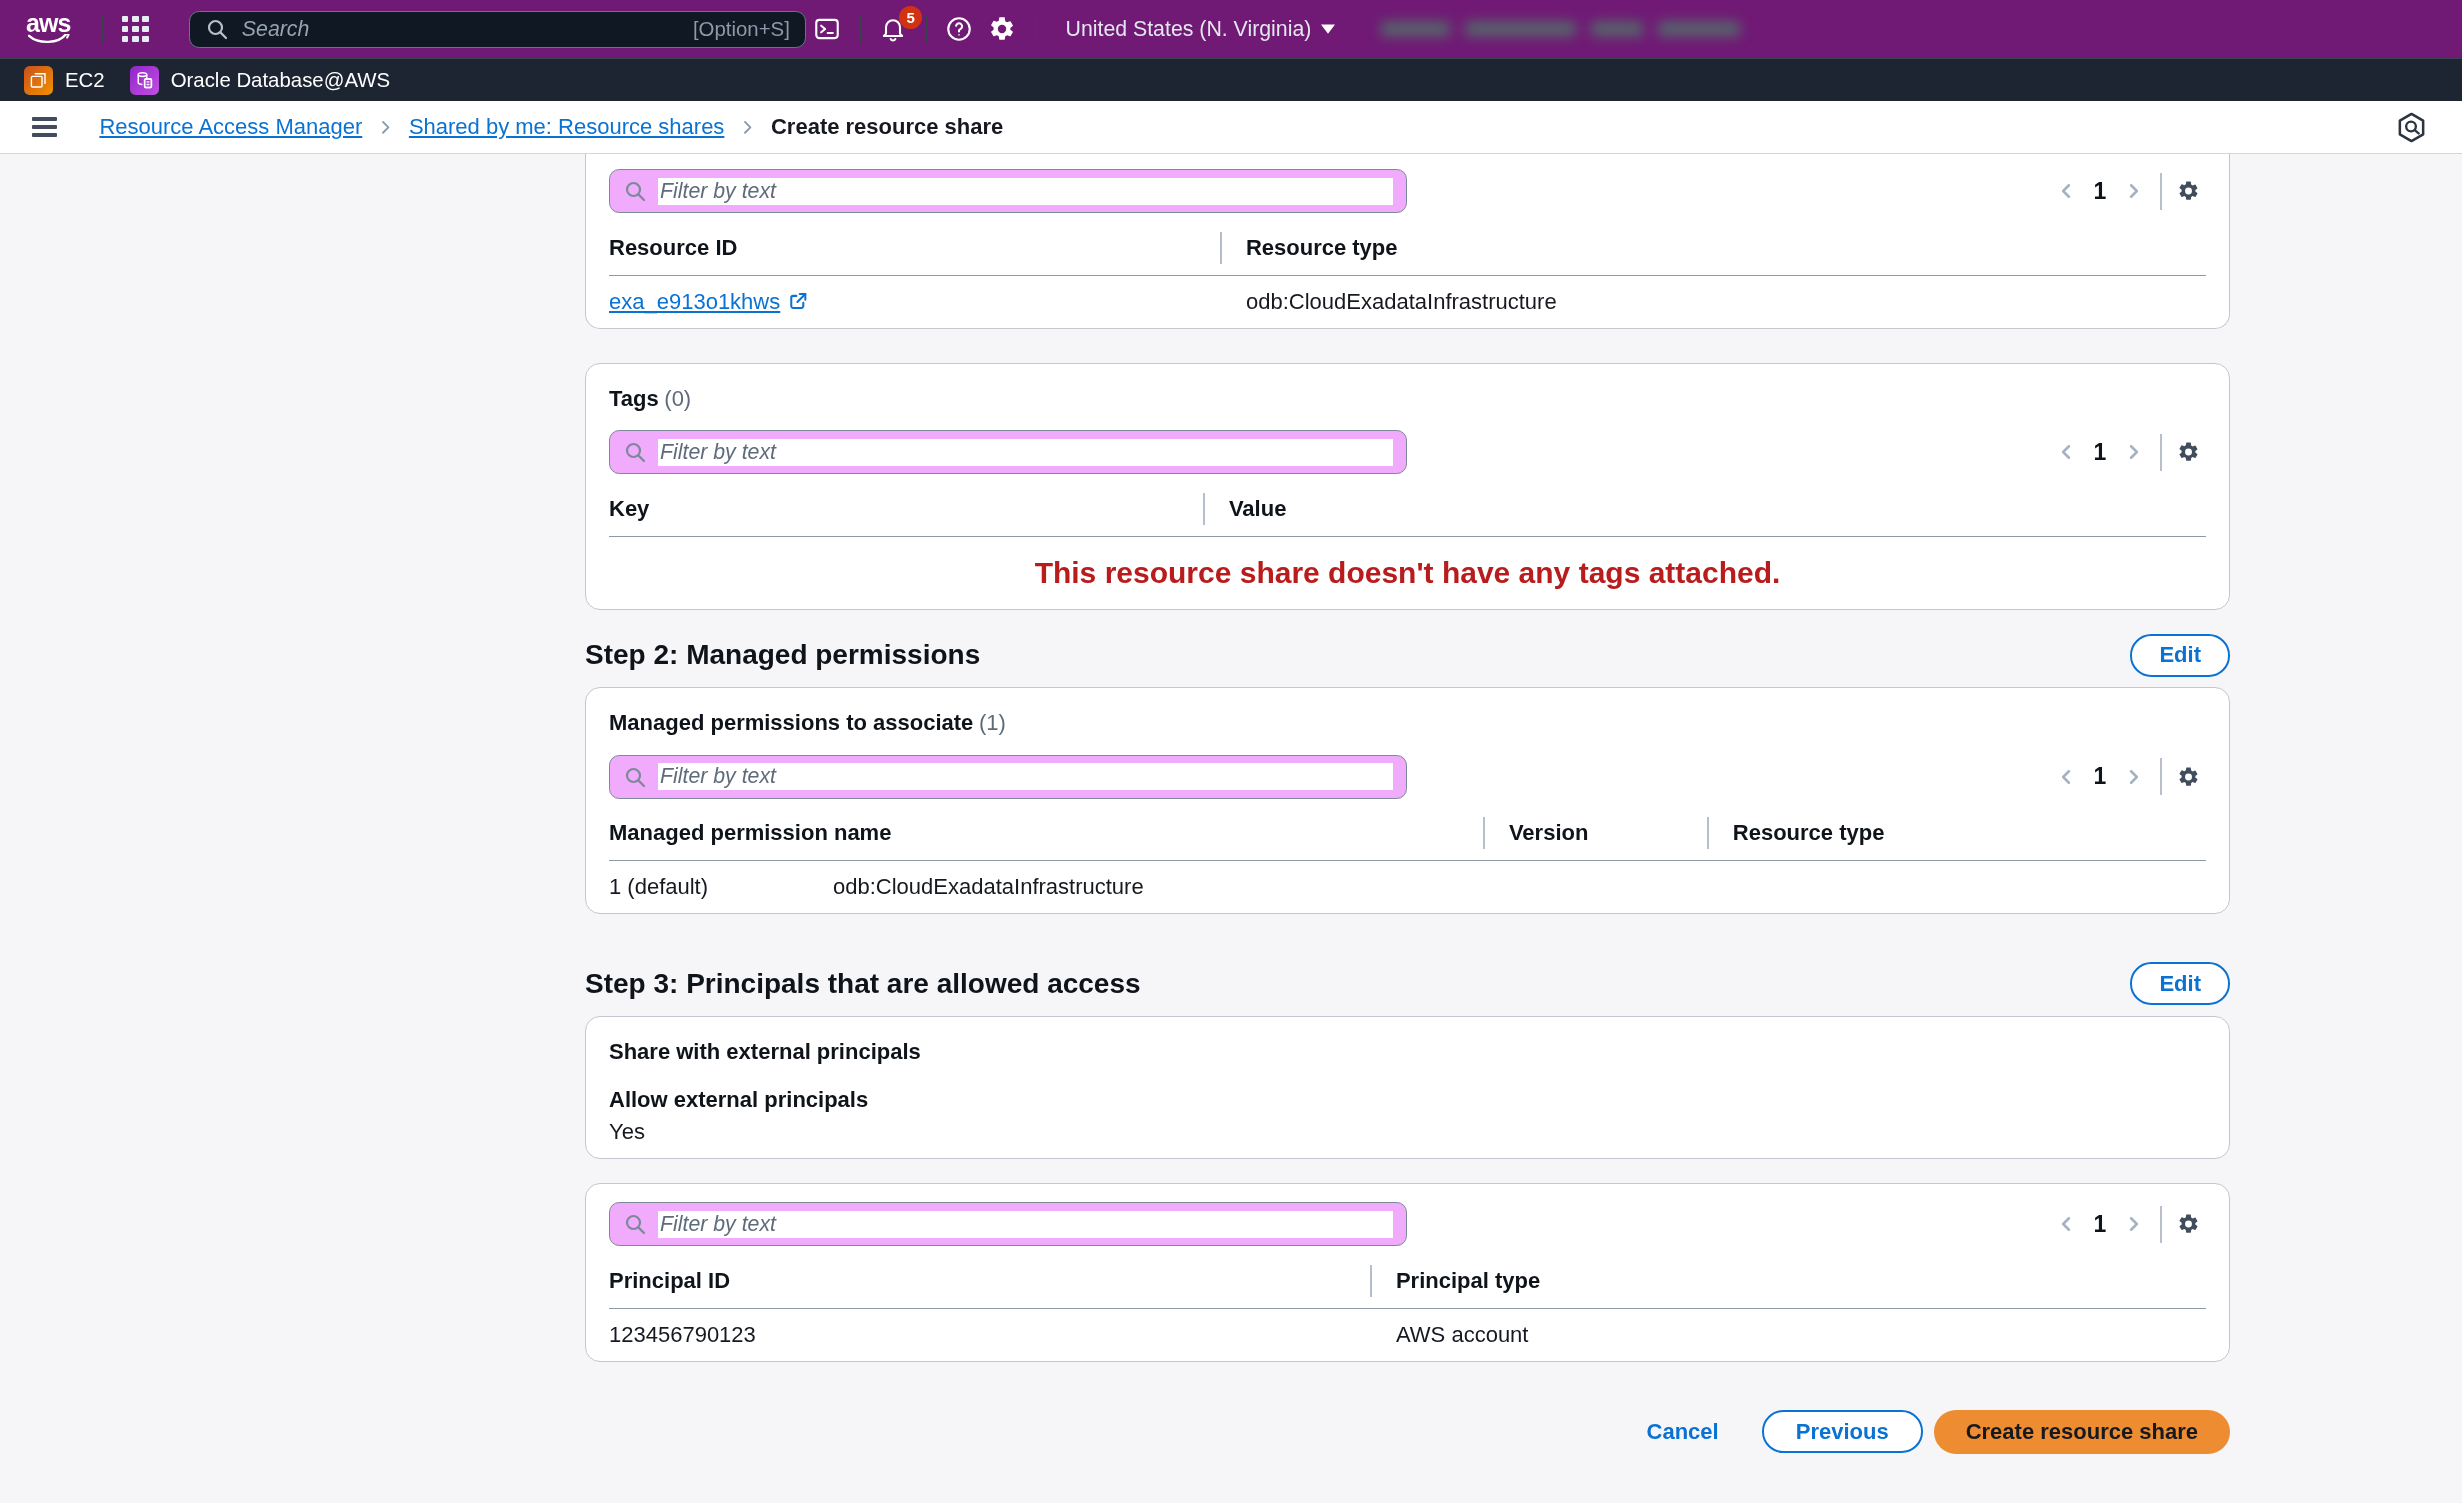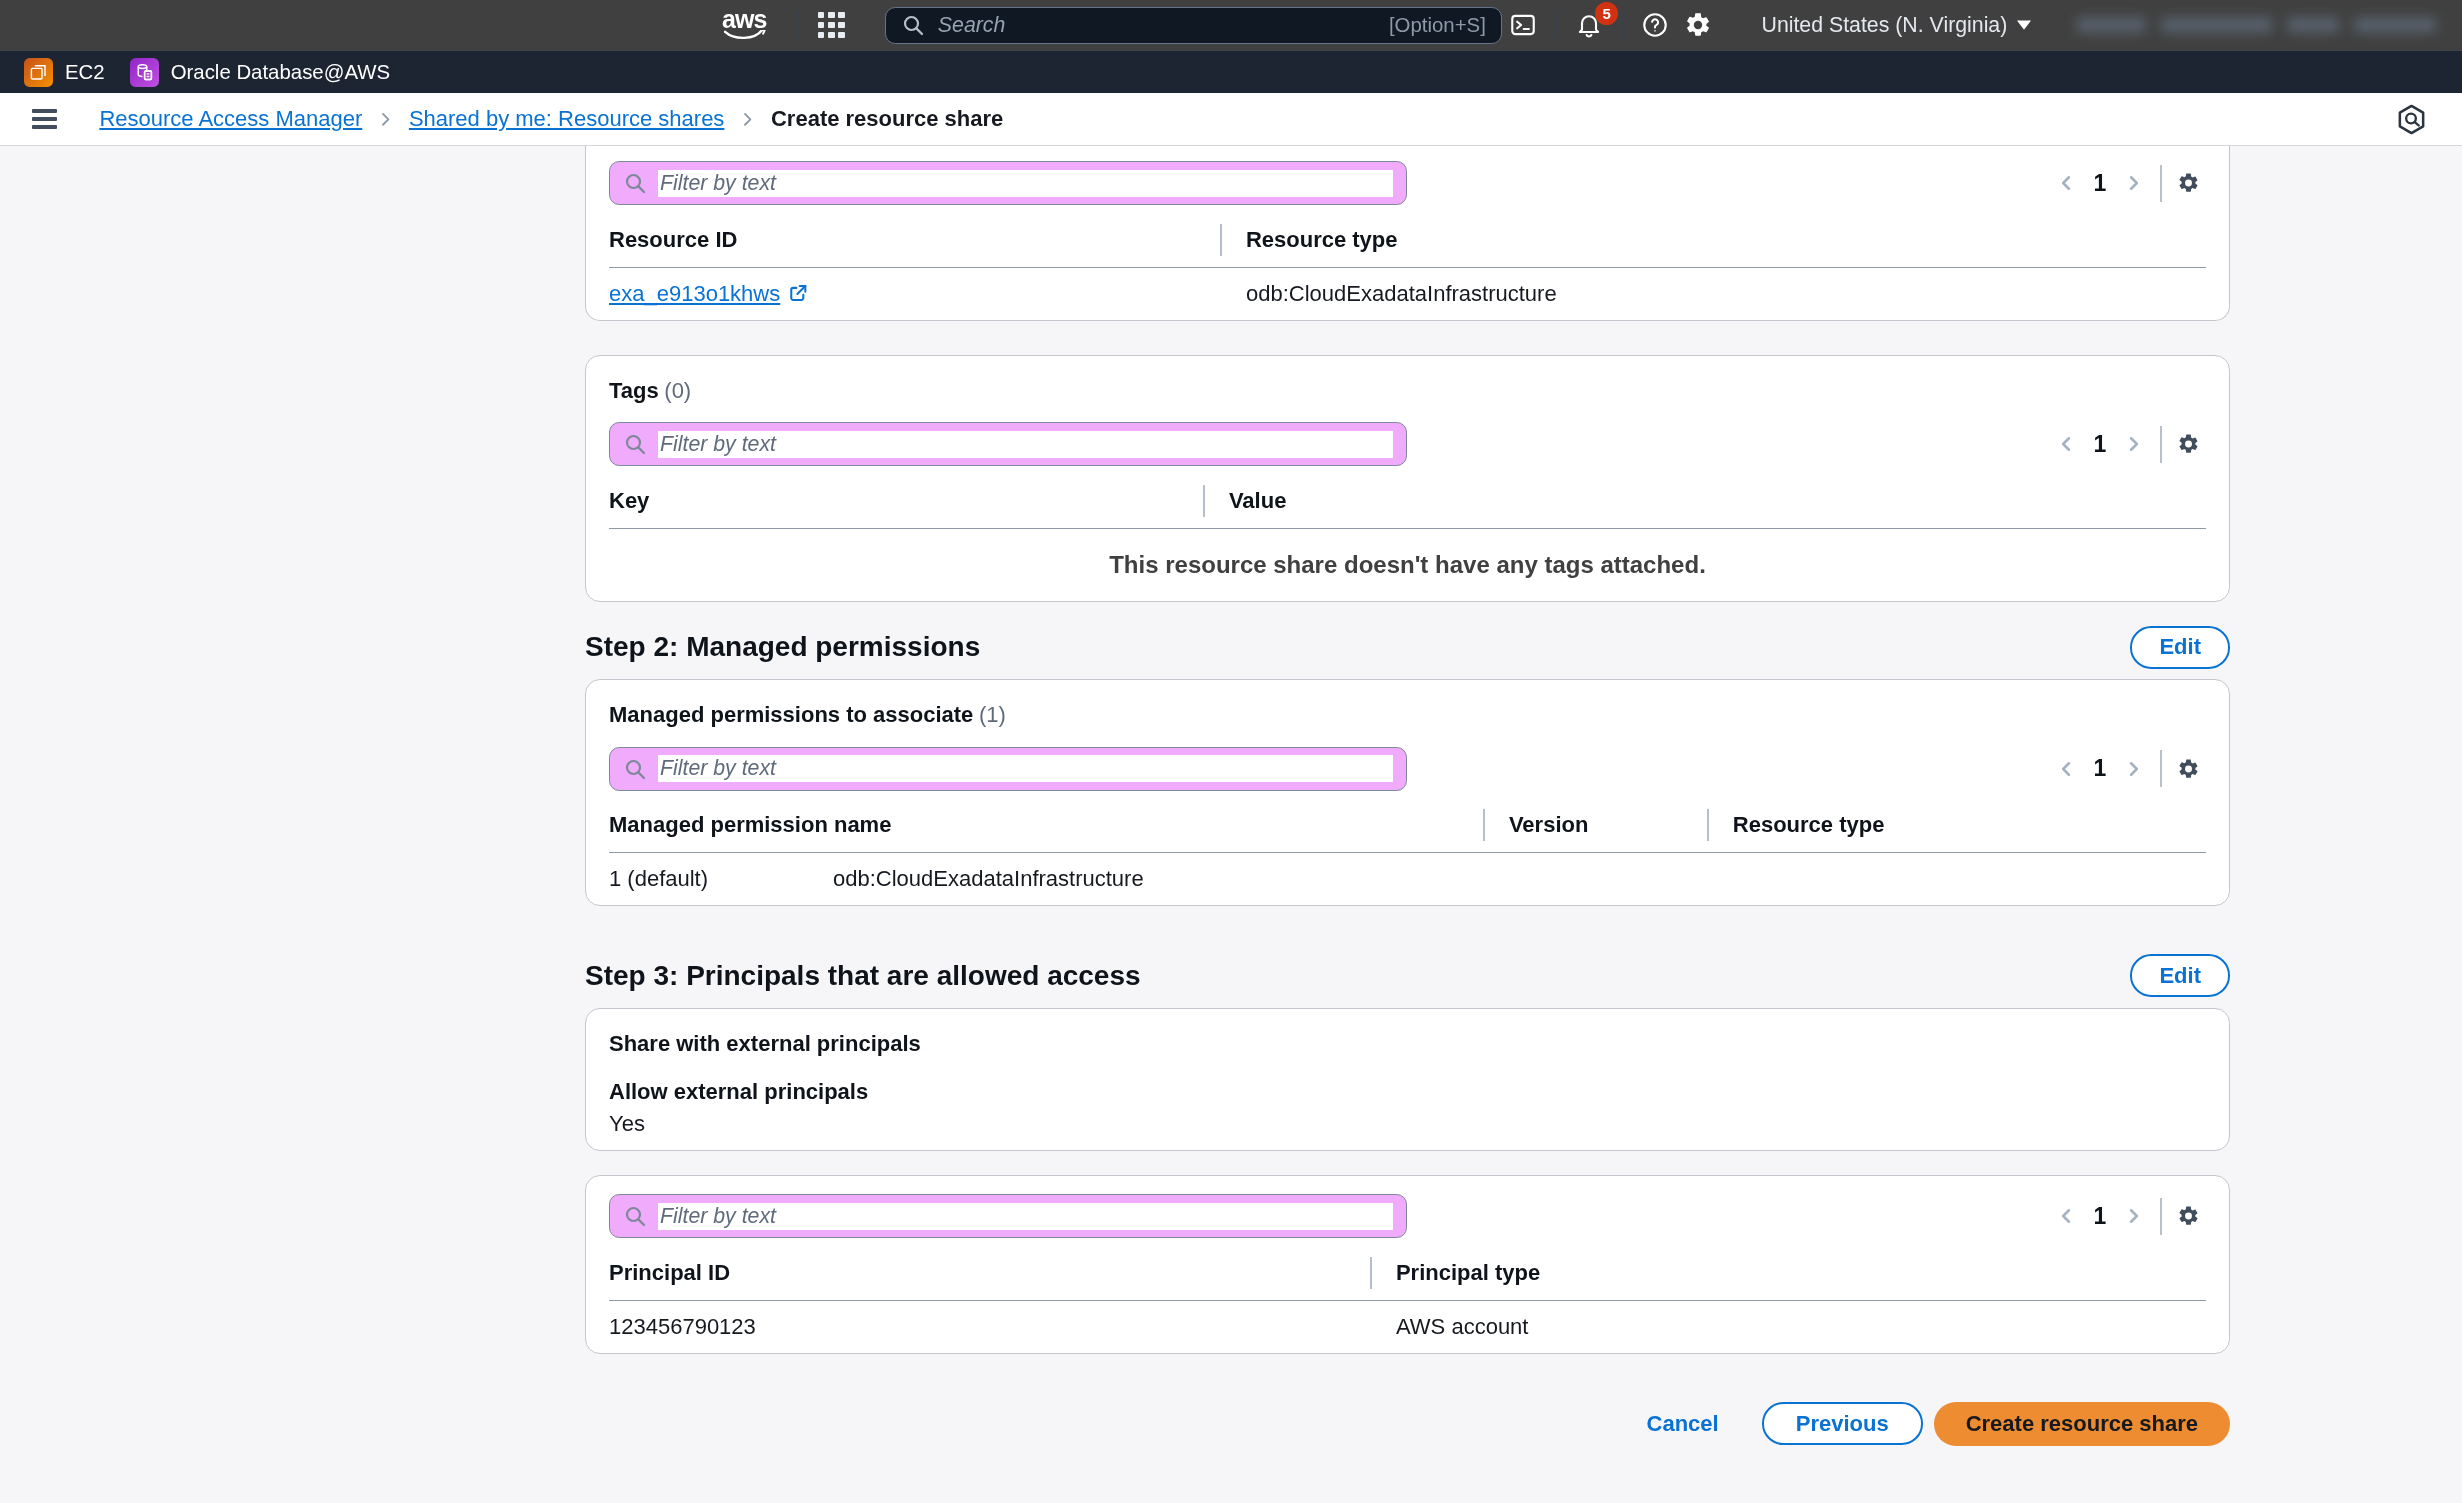--- a/index.html
+++ b/index.html
@@ -1,19 +1,19 @@
 <!DOCTYPE html>
 <html style="font-size:15px"><head>
 <meta charset="utf-8">
 <style>
   html,body{margin:0;padding:0;}
   .screen{position:relative;width:2462px;height:1503px;background:#f6f6f9;overflow:hidden;
     font-family:"Liberation Sans",sans-serif;color:#0f141a;}
   
-  .topbar{height:50px;background:#404040;display:flex;align-items:center;justify-content:flex-end;
+  .topbar{height:58px;background:#701a75;display:flex;align-items:center;justify-content:flex-start;
     padding:0 26px;box-sizing:border-box;}
   .tb-left{display:flex;align-items:center;}
   .awslogo{display:flex;flex-direction:column;align-items:center;cursor:pointer;margin-right:20.4px;}
   .awstxt{color:#fff;font-weight:700;font-size:25px;letter-spacing:-0.9px;line-height:22px;}
   .tbsep{width:0.9px;height:28px;background:#39424f;margin:0 11px;}
   .iconbtn{width:43px;height:43px;display:flex;align-items:center;justify-content:center;background:none;
     border:none;cursor:pointer;position:relative;}
   .grid9{display:grid;grid-template-columns:repeat(3,6.5px);grid-gap:3.7px;}
   .grid9 span{width:6.5px;height:6.5px;background:#e8edf3;border-radius:0.9px;}
   .tb-search{display:flex;align-items:center;gap:11px;width:617px;height:37px;border:1.9px solid #66758a;
@@ -69,21 +69,21 @@
   .cdiv{width:1.9px;height:32px;background:#b6becb;margin-right:24px;}
   .trow{display:flex;align-items:center;height:52px;font-size:22px;color:#16191f;}
   .cw-a{width:611px;} .rw-a{width:637px;}
   .cw-b{width:594px;}
   .cw-c{width:874px;} .rw-c{width:900px;}
   .cw-d{width:198px;} .rw-d{width:224px;}
   .cw-e{width:761px;} .rw-e{width:787px;}
   .cell-link{display:flex;align-items:center;gap:7.4px;}
   .tlink{color:#0972d3;text-decoration:underline;cursor:pointer;}
   .empty-row{height:72px;display:flex;align-items:center;justify-content:center;font-weight:700;
-    font-size:24px;color:#404040;}
+    font-size:30px;color:#b91c1c;}
   .step-row{display:flex;align-items:center;justify-content:space-between;margin-top:24px;height:43px;}
   .step-row.gap-lg{margin-top:48px;}
   .step-h{font-size:28px;font-weight:700;color:#0f141a;}
   .btn-outline{height:43px;padding:0 27px;border:2.8px solid #0972d3;border-radius:21.3px;background:#fff;
     color:#0972d3;font-weight:700;font-size:22px;cursor:pointer;font-family:"Liberation Sans",sans-serif;}
   .mt-11{margin-top:10.2px;} .mt-12{margin-top:11px;} .mt-26{margin-top:24px;} .mt-37{margin-top:34px;}
   .kv-label{margin-top:22px;font-size:22px;font-weight:700;color:#0f141a;}
   .kv-value{margin-top:5.6px;font-size:22px;color:#16191f;padding-bottom:13px;}
   .footer-row{display:flex;align-items:center;justify-content:flex-end;margin-top:48px;height:44px;gap:0;}
   .btn-cancel{background:none;border:none;color:#0972d3;font-weight:700;font-size:22px;cursor:pointer;

